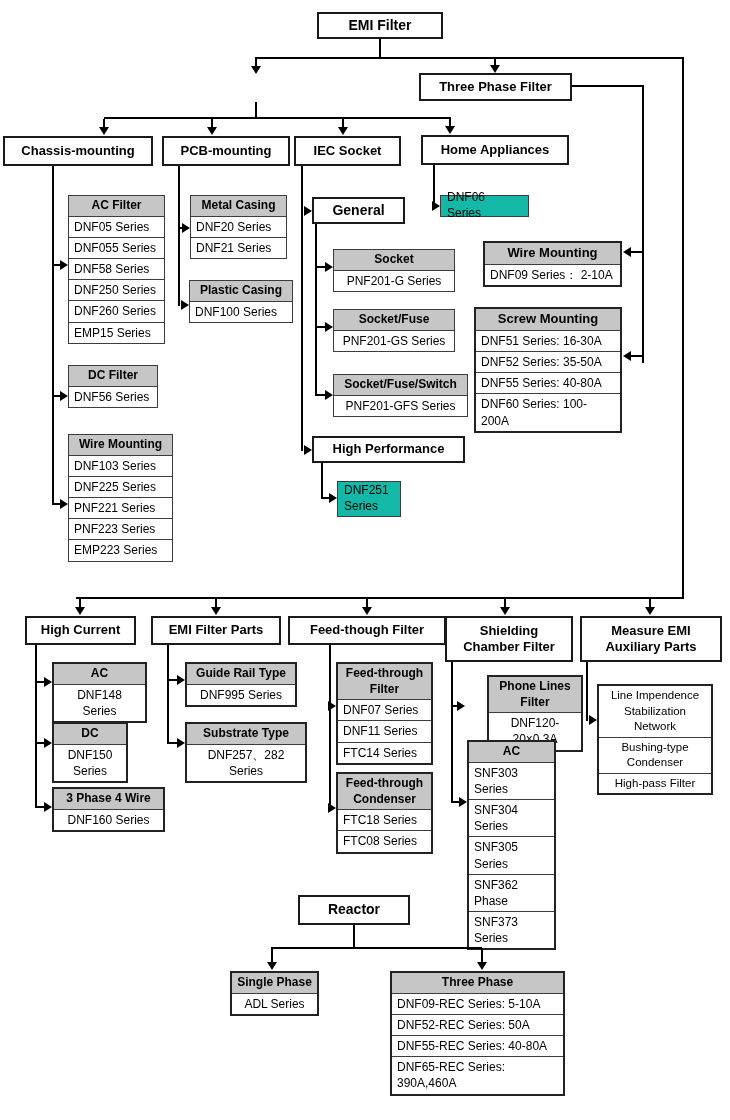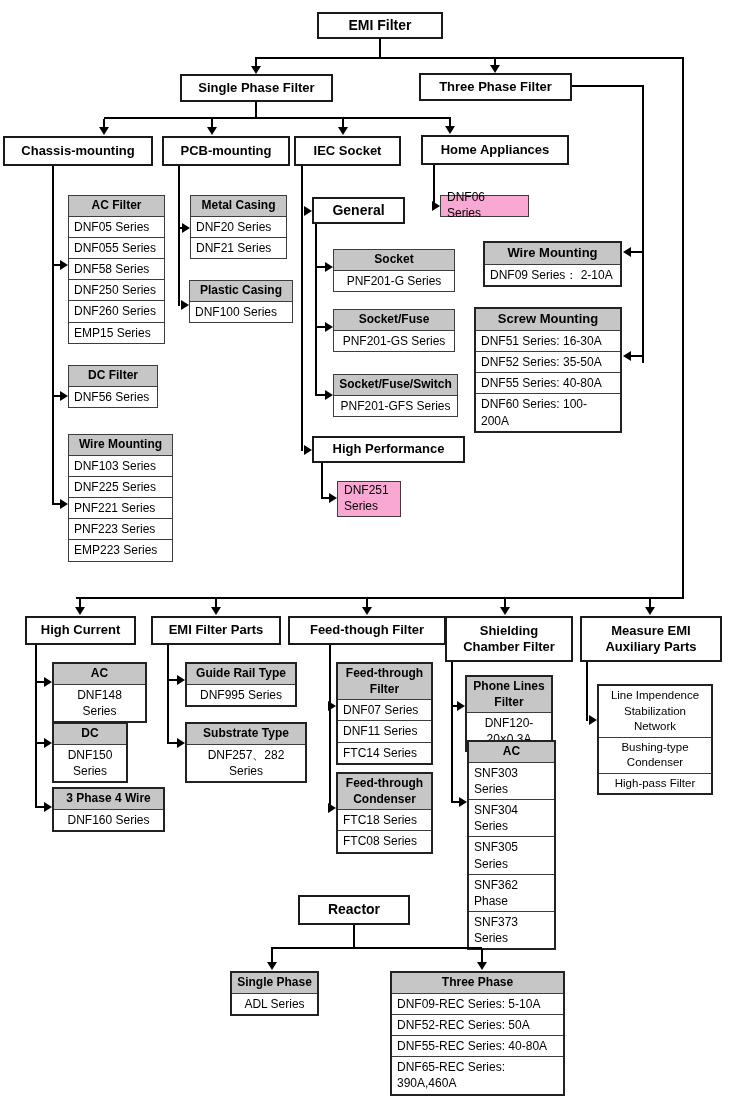--- a/index.html
+++ b/index.html
@@ -4,21 +4,21 @@
 <style>
   html,body{margin:0;padding:0;background:#fff;}
   .stage{position:relative;width:730px;height:1120px;background:#fff;overflow:hidden;
          font-family:"Liberation Sans",sans-serif;color:#000;}
   
   .fb{position:absolute;background:#fff;border:2px solid #1a1a1a;box-sizing:border-box;
       display:flex;align-items:center;justify-content:center;text-align:center;
       font-weight:bold;font-size:13px;line-height:1.25;padding:1px 8px;}
   .fb.big{font-size:14px;}
   
-  .sb{position:absolute;background:#f9a8d4;border:1px solid #3c3c3c;box-sizing:border-box;
+  .sb{position:absolute;background:#14b8a6;border:1px solid #3c3c3c;box-sizing:border-box;
       font-size:12px;line-height:1.3;padding:1px 6px;display:flex;align-items:center;}
   
   .tbl{position:absolute;background:#fff;border:1px solid #3c3c3c;box-sizing:border-box;font-size:12px;}
   .tbl.thick{border:2px solid #222;}
   .tbl .hd{background:#c6c6c6;font-weight:bold;text-align:center;padding:2px 3px;
            border-bottom:1px solid #3c3c3c;line-height:1.3;}
   .tbl .rw{padding:2px 5px;border-bottom:1px solid #3c3c3c;line-height:1.35;background:#fff;}
   .tbl .rw:last-child{border-bottom:none;}
   .tbl .rw.c{text-align:center;}
   .tbl.small{font-size:11.5px;}
@@ -32,21 +32,20 @@
   .squig{text-decoration-style:wavy;text-decoration-color:#e00000;
          text-decoration-thickness:1px;text-underline-offset:2px;}
 </style>
 </head>
 <body>
 
 <div class="stage">
 
   <div class="fb big" style="left:317px;top:12px;width:126px;height:27px;">EMI Filter</div>
 
-  <div class="fb" style="left:180px;top:74px;width:153px;height:28px;">Single Phase Filter</div>
   <div class="fb" style="left:419px;top:73px;width:153px;height:28px;">Three Phase Filter</div>
 
   <div class="fb" style="left:3px;top:136px;width:150px;height:30px;">Chassis-mounting</div>
   <div class="fb" style="left:162px;top:136px;width:128px;height:30px;">PCB-mounting</div>
   <div class="fb" style="left:294px;top:136px;width:107px;height:30px;">IEC Socket</div>
   <div class="fb" style="left:421px;top:135px;width:148px;height:30px;">Home Appliances</div>
 
   <div class="tbl" style="left:68px;top:195px;width:97px;">
     <div class="hd">AC Filter</div>
     <div class="rw">DNF05 Series</div>
@@ -81,21 +80,21 @@
 
   <div class="fb big" style="left:312px;top:197px;width:93px;height:27px;">General</div>
   <div class="tbl" style="left:333px;top:249px;width:122px;">
     <div class="hd">Socket</div>
     <div class="rw c">PNF201-G Series</div>
   </div>
   <div class="tbl" style="left:333px;top:309px;width:122px;">
     <div class="hd">Socket/Fuse</div>
     <div class="rw c">PNF201-GS Series</div>
   </div>
-  <div class="tbl" style="left:333px;top:374px;width:125px;">
+  <div class="tbl" style="left:333px;top:374px;width:135px;">
     <div class="hd">Socket/Fuse/Switch</div>
     <div class="rw c">PNF201-GFS Series</div>
   </div>
   <div class="fb" style="left:312px;top:436px;width:153px;height:27px;">High Performance</div>
   <div class="sb" style="left:337px;top:481px;width:64px;height:36px;">DNF251 Series</div>
 
   <div class="sb" style="left:440px;top:195px;width:89px;height:22px;">DNF06 Series</div>
 
   <div class="tbl thick" style="left:483px;top:241px;width:139px;">
     <div class="hd" style="font-size:13px;">Wire Mounting</div>
@@ -142,21 +141,21 @@
     <div class="rw">DNF07 Series</div>
     <div class="rw">DNF11 Series</div>
     <div class="rw">FTC14 Series</div>
   </div>
   <div class="tbl thick" style="left:336px;top:772px;width:97px;">
     <div class="hd">Feed-through Condenser</div>
     <div class="rw">FTC18 Series</div>
     <div class="rw">FTC08 Series</div>
   </div>
 
-  <div class="tbl thick" style="left:465px;top:675px;width:88px;">
+  <div class="tbl thick" style="left:487px;top:675px;width:96px;">
     <div class="hd">Phone Lines Filter</div>
     <div class="rw c">DNF120-20×0.3A</div>
   </div>
   <div class="tbl thick" style="left:467px;top:740px;width:89px;">
     <div class="hd">AC</div>
     <div class="rw">SNF303 Series</div>
     <div class="rw">SNF304 Series</div>
     <div class="rw">SNF305 Series</div>
     <div class="rw">SNF362 Phase</div>
     <div class="rw">SNF373 Series</div>

